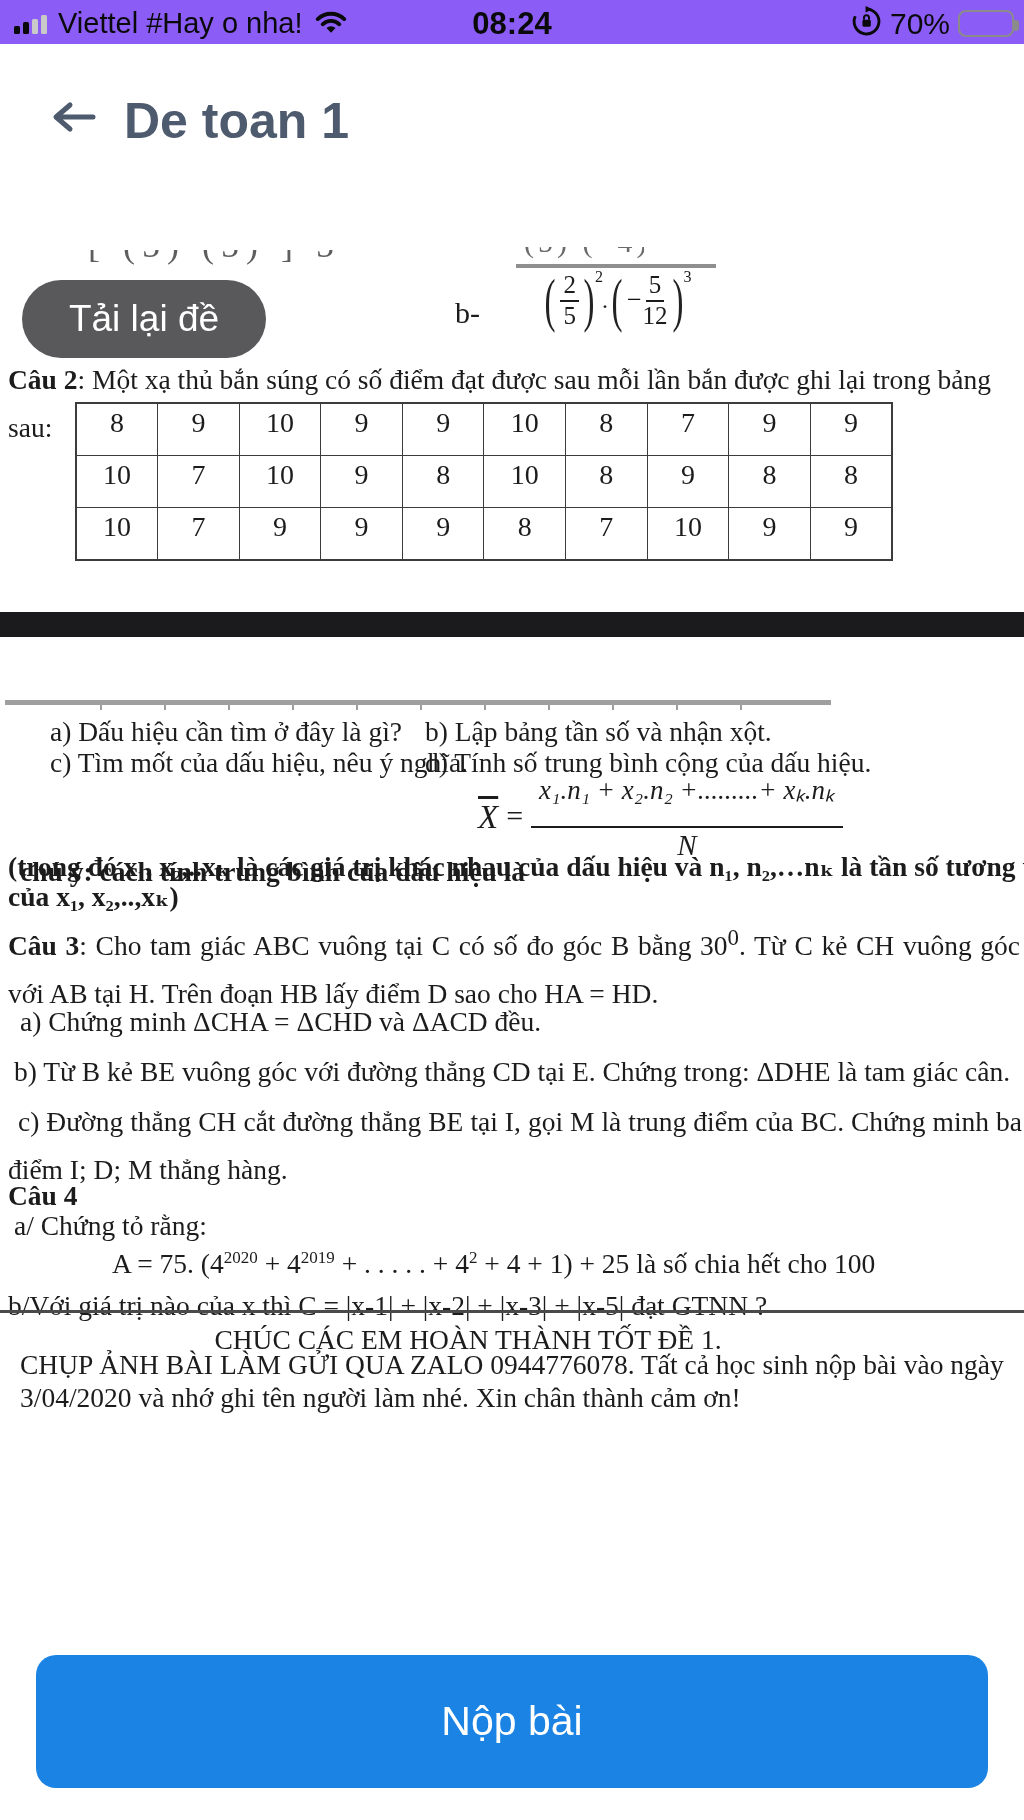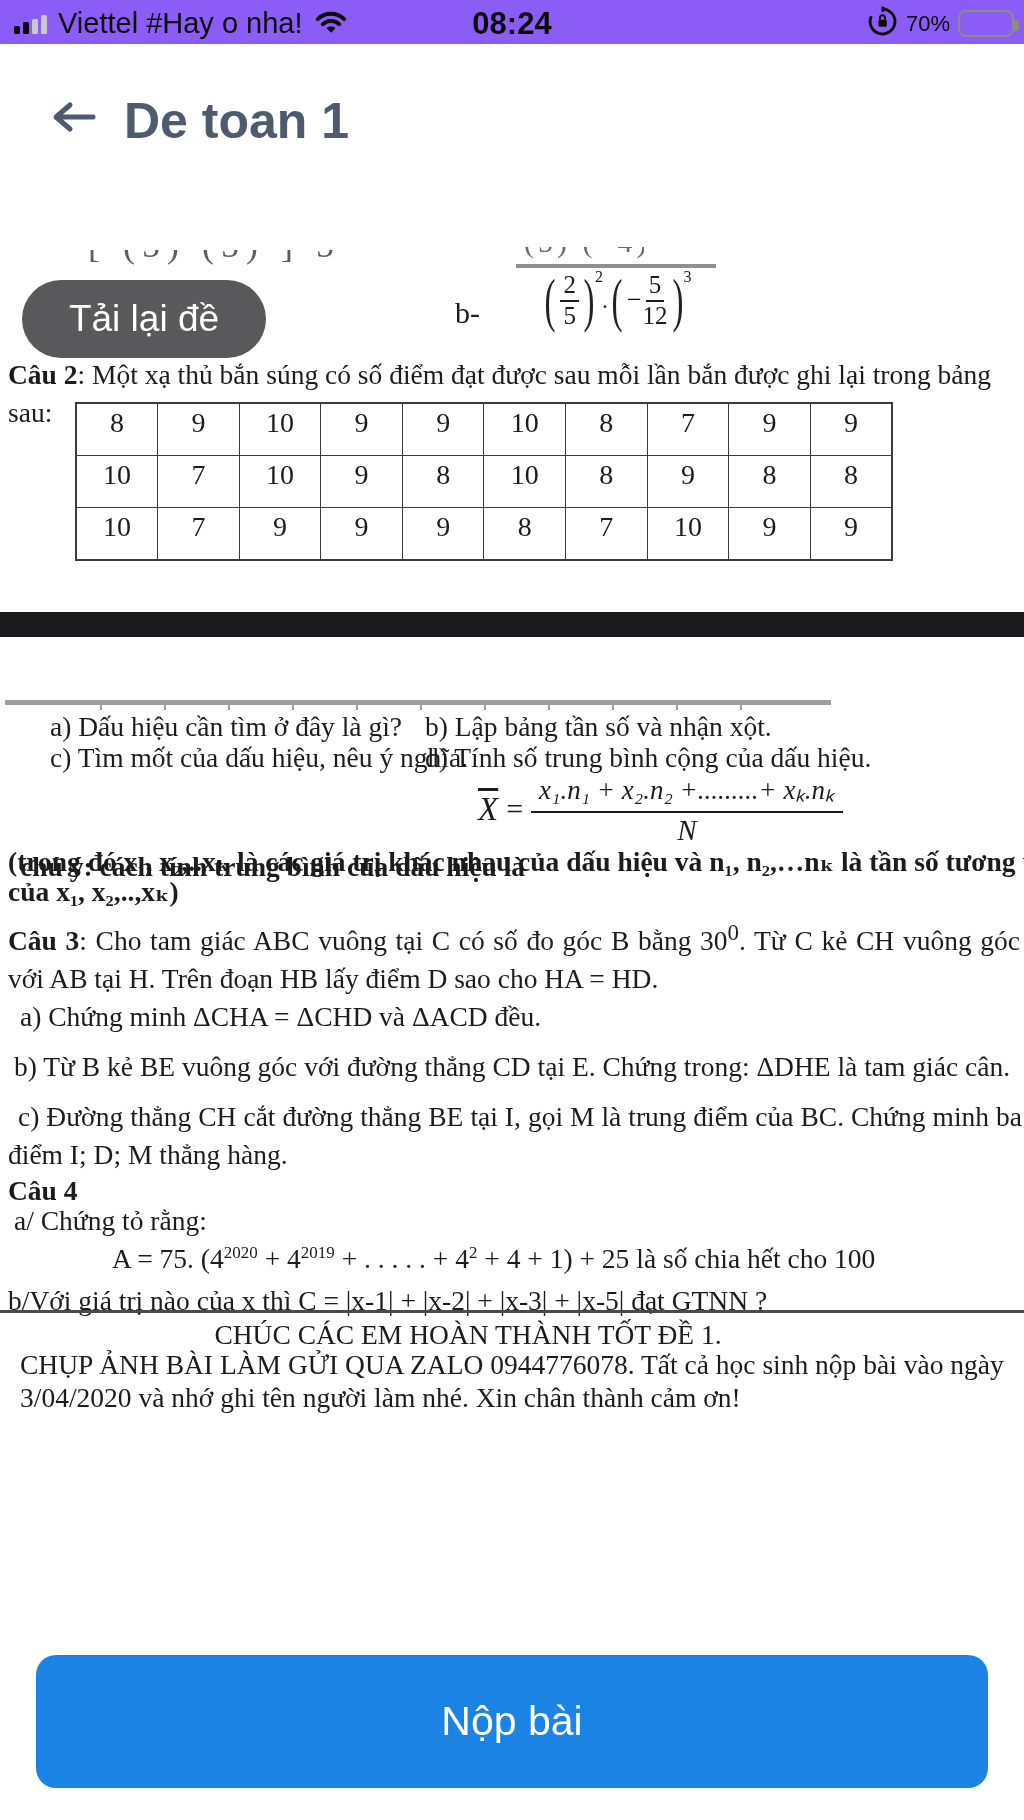--- a/index.html
+++ b/index.html
@@ -16,21 +16,21 @@
   .sig{left:14px;top:15px;display:flex;align-items:flex-end;gap:3px;height:19px;}
   .sig i{display:block;width:6px;border-radius:1.5px;background:#0a0a0a;}
   .sig i:nth-child(1){height:8px;}
   .sig i:nth-child(2){height:12px;}
   .sig i:nth-child(3){height:15px;background:#c9c9c9;}
   .sig i:nth-child(4){height:19px;background:#c9c9c9;}
   .carrier{left:58px;top:7px;font-size:29px;color:#0a0a0a;}
   .wifi{left:314px;top:8px;}
   .time{left:0;top:6px;width:1024px;text-align:center;font-size:31px;font-weight:600;color:#0a0a0a;}
   .right-cluster{right:10px;top:6px;display:flex;align-items:center;gap:8px;}
-  .pct{font-size:22px;color:#0a0a0a;}
+  .pct{font-size:30px;color:#0a0a0a;}
   .batt{position:relative;width:56px;height:27px;border:2px solid #8b8b8b;border-radius:8px;padding:2px;box-sizing:border-box;}
   .batt .fill{height:100%;width:70%;background:#0a0a0a;border-radius:3px;}
   .batt .nub{position:absolute;right:-7px;top:8px;width:5px;height:11px;background:#8b8b8b;border-radius:0 3px 3px 0;}
 
   
   .back{left:50px;top:100px;cursor:pointer;}
   .title{left:124px;top:92px;font-size:50px;font-weight:bold;color:#4e5b6e;}
 
   
   .frag-strip{overflow:hidden;height:16px;}
@@ -48,40 +48,40 @@
   .sfrac .fn{border-bottom:2px solid #1c1c1c;padding:0 3px 1px;}
   .pexp{font-family:"Liberation Serif",serif;font-size:16px;color:#1c1c1c;align-self:flex-start;margin:0 0 0 -4px;position:relative;top:-2px;}
   .cdot{font-size:24px;margin:0 -2px;position:relative;top:6px;}
   .mins{font-family:"Liberation Serif",serif;font-size:26px;margin-right:1px;}
 
   
   .reload{left:22px;top:280px;width:244px;height:78px;border-radius:42px;background:#59595b;
     display:flex;align-items:center;justify-content:center;color:#fff;font-size:37px;cursor:pointer;}
 
   
-  .p{font-size:27.5px;line-height:38px;}
+  .p{font-size:27.5px;line-height:48px;}
   .cau2{left:8px;top:356px;width:1012px;}
   .score-table{left:75px;top:402px;border-collapse:collapse;width:818px;
     font-family:"Liberation Serif","DejaVu Serif",serif;font-size:28px;color:#1c1c1c;
     border:2.5px solid #3c3c3c;}
   .score-table td{border:1.5px solid #3c3c3c;width:10%;height:47px;text-align:center;vertical-align:top;padding-top:3px;}
 
   .blackbar{left:0;top:612px;width:1024px;height:25px;background:#1b1b1d;}
   .grayline{left:5px;top:700px;width:826px;height:5px;background:#9f9f9f;}
   .ticks{left:100px;top:705px;width:680px;height:5px;
     background:repeating-linear-gradient(90deg,#9f9f9f 0 2px,transparent 2px 64px);}
 
   .qa{left:50px;top:708px;text-align:center;}  .qb{left:425px;top:708px;}
   .qc{left:50px;top:739px;}  .qd{left:425px;top:739px;}
 
   .meanblock{left:478px;top:770px;display:flex;align-items:center;gap:8px;font-family:"Liberation Serif",serif;color:#1c1c1c;}
   .xbar{font-style:italic;font-size:33px;text-decoration:overline;padding-top:2px;}
   .meq{font-size:30px;}
   .mfrac{display:inline-flex;flex-direction:column;align-items:center;}
-  .mnum{font-style:italic;font-size:27px;border-bottom:2.5px solid #1c1c1c;padding:0 8px 4px;white-space:nowrap;}
+  .mnum{font-style:italic;font-size:27px;border-bottom:2.5px solid #1c1c1c;padding:0 8px 19px;white-space:nowrap;}
   .mden{font-style:italic;font-size:29px;padding-top:1px;}
 
   .note1{left:8px;top:848px;white-space:nowrap;margin-left:12px;}
   .note2a{left:8px;top:843px;white-space:nowrap;}
   .note2b{left:8px;top:873px;white-space:nowrap;}
 
   .cau3{left:8px;top:914px;width:1012px;text-align:justify;}
   .c3a{left:20px;top:998px;}
   .c3b{left:14px;top:1048px;}
   .c3c{left:8px;top:1098px;width:1014px;text-align:justify;text-indent:10px;}

